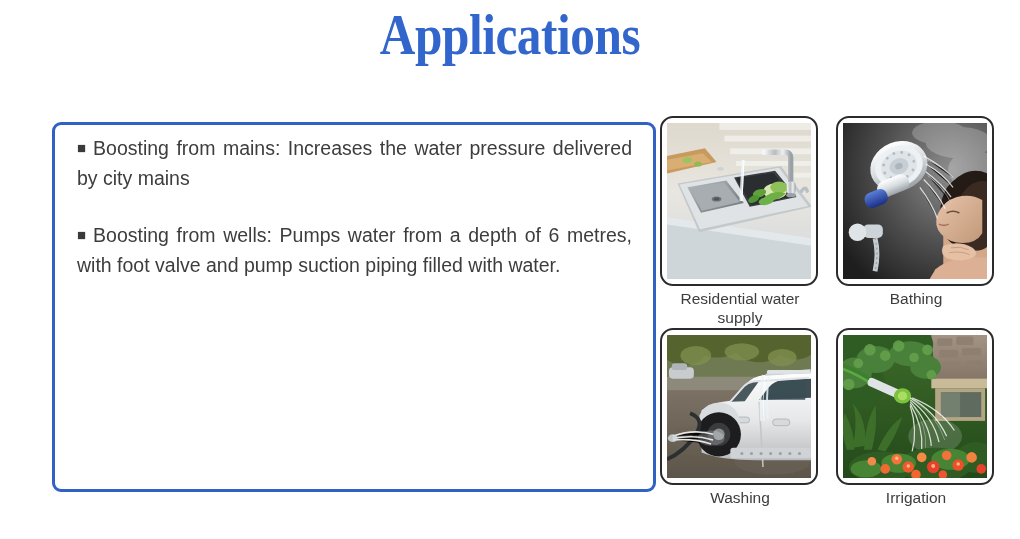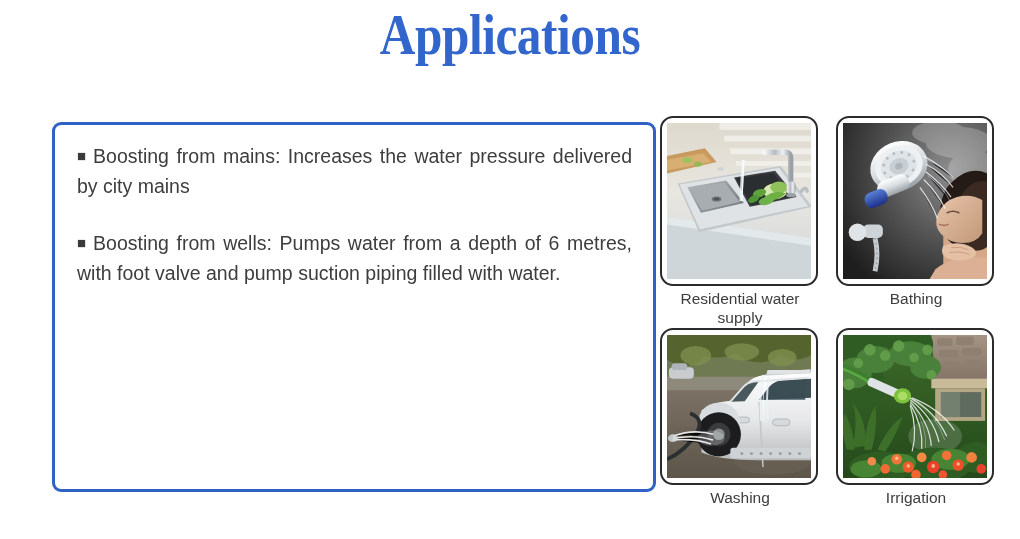--- a/index.html
+++ b/index.html
@@ -39,21 +39,21 @@
   .text-panel {
     position: absolute;
     left: 52px;
     top: 122px;
     width: 604px;
     height: 370px;
     box-sizing: border-box;
     border: 3px solid #2f62c4;
     border-radius: 9px;
     background: #ffffff;
-    padding: 16px 21px 10px 22px;
+    padding: 8px 21px 10px 22px;
   }
   .bullet-para {
     margin: 0 0 26px 0;
     font-size: 19.5px;
     line-height: 1.56;
     color: #3d3d3d;
     text-align: justify;
     text-justify: inter-word;
   }
   .bullet-para:last-child {

